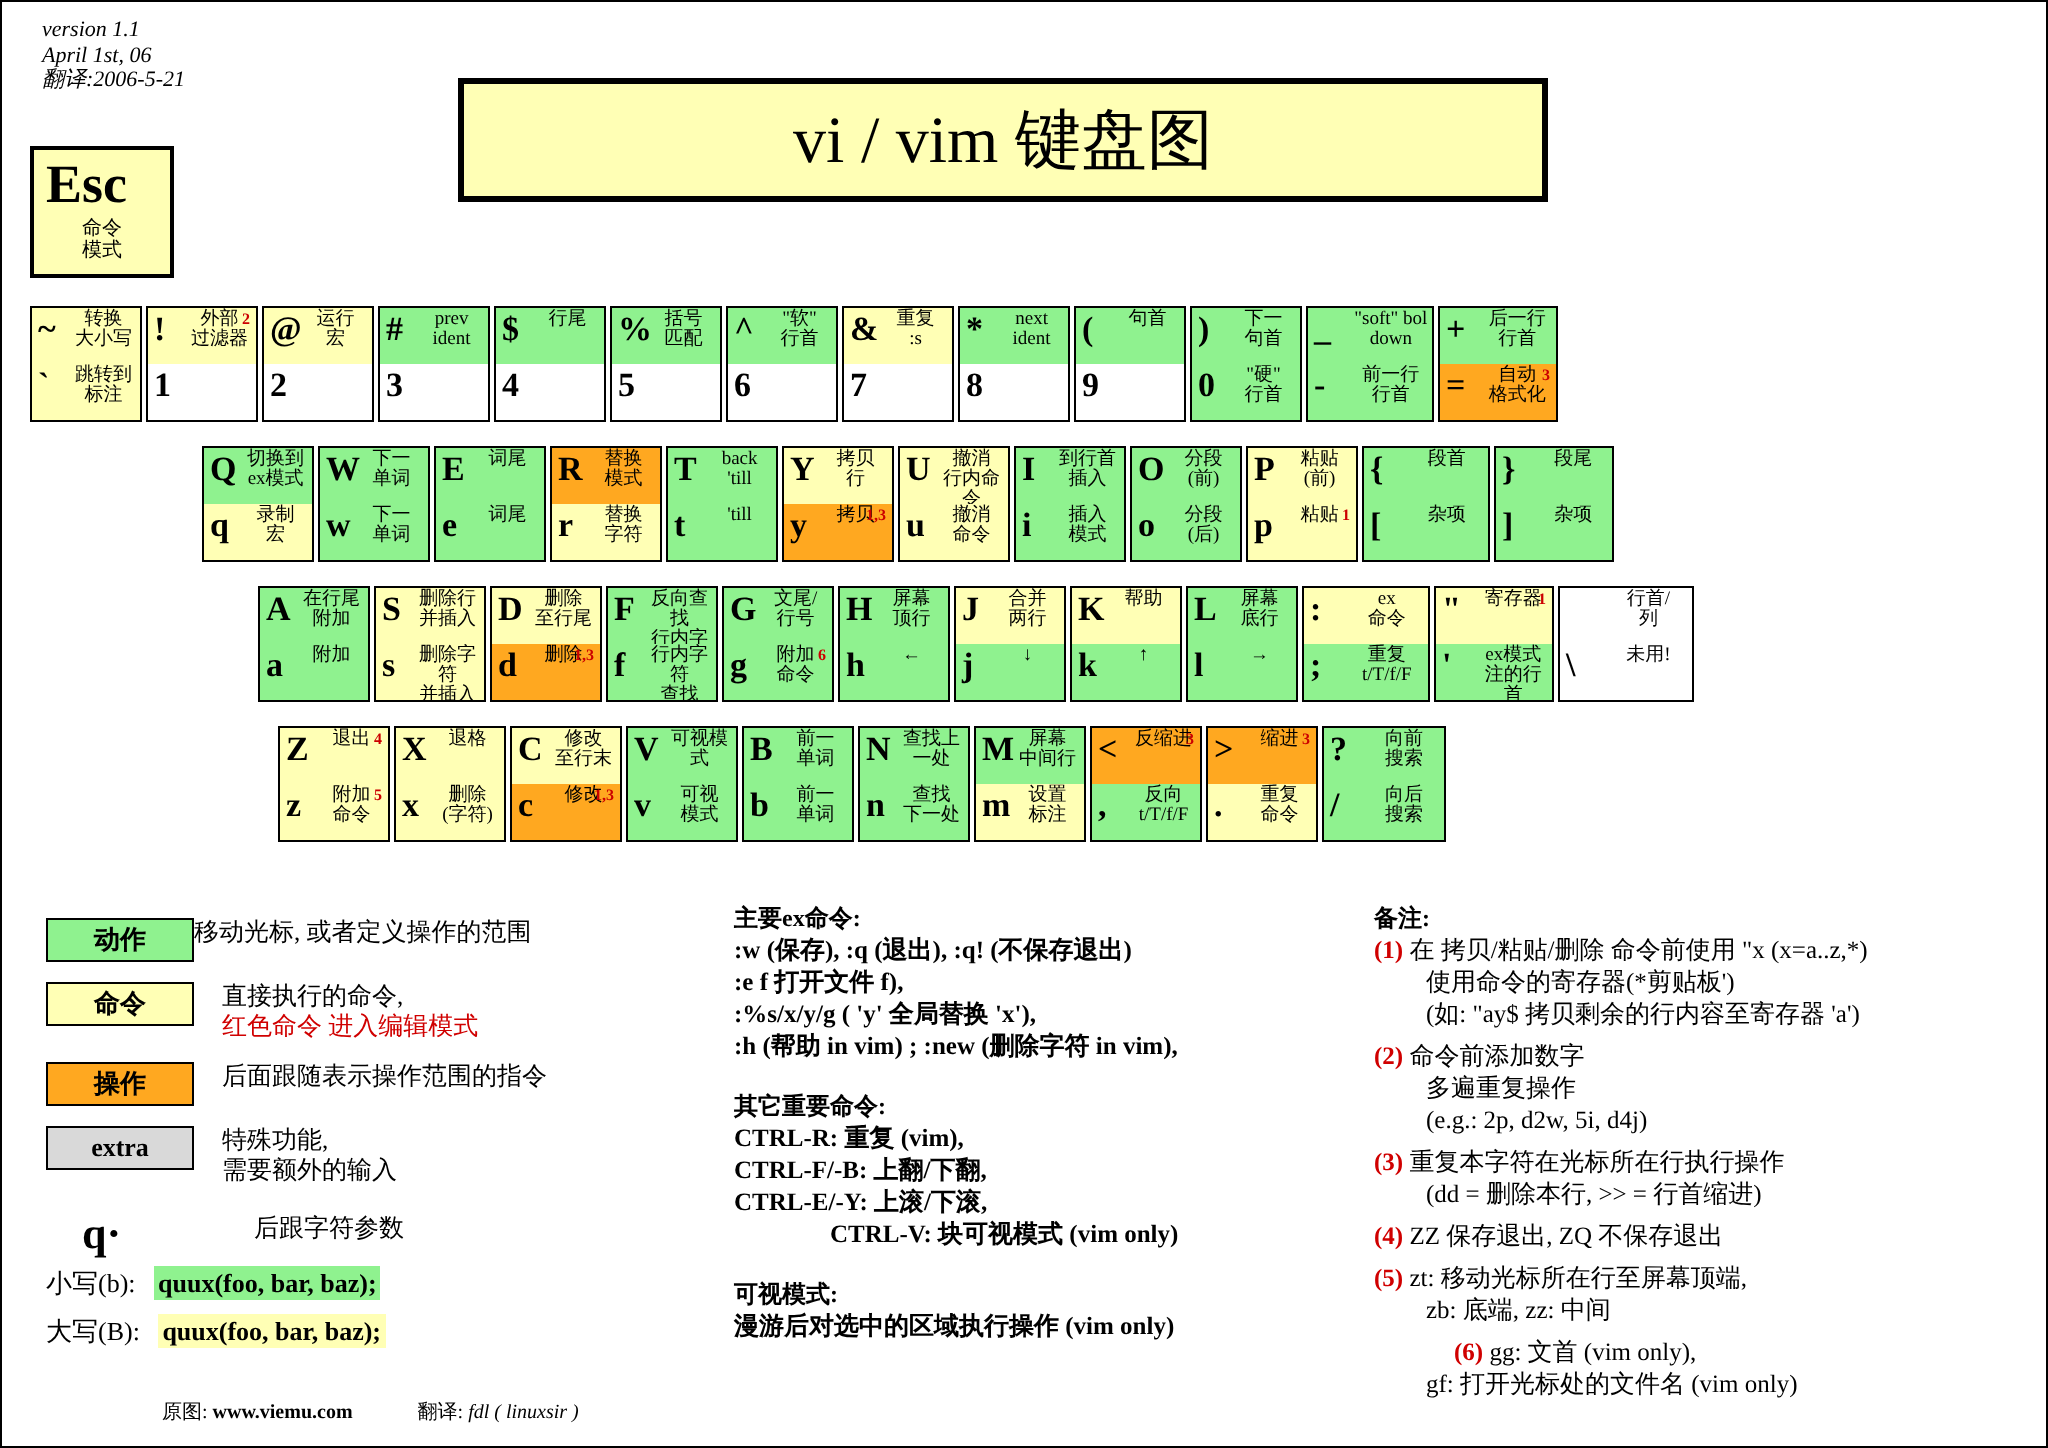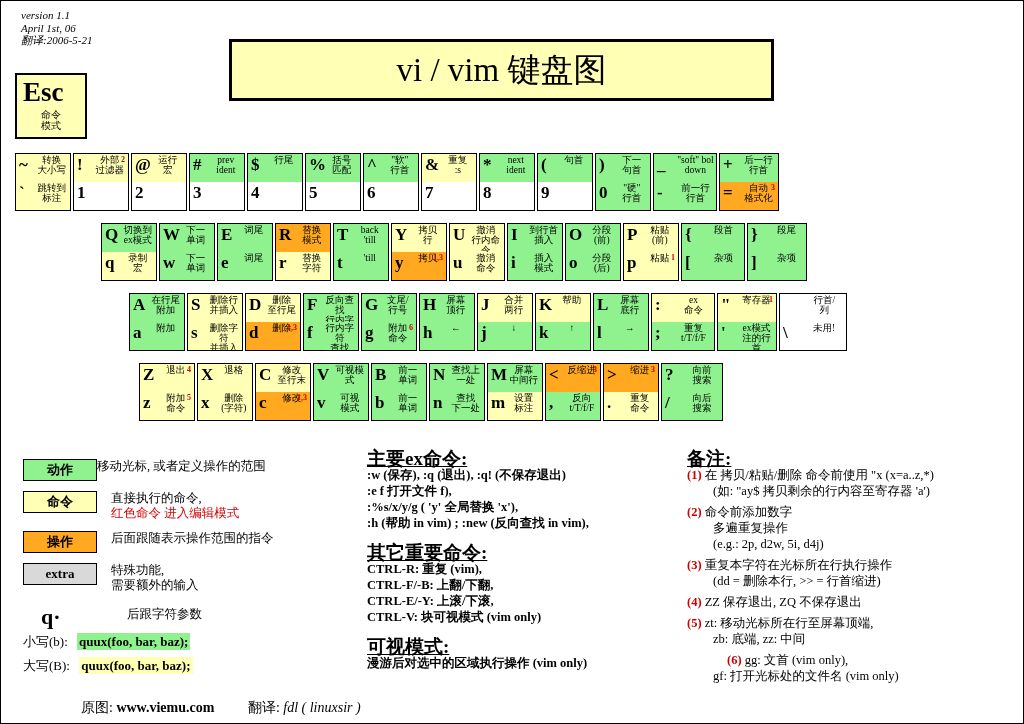--- a/index.html
+++ b/index.html
@@ -43,26 +43,26 @@
 
   .green{background:#8ff28f;}
   .yellow{background:#ffffb5;}
   .orange{background:#ffa820;}
   .white{background:#ffffff;}
 
   
   .legend-box{border:1.5px solid #000;height:20px;display:flex;align-items:center;justify-content:center;font-size:13px;font-weight:bold;}
   .legend-text{font-size:12.5px;line-height:15px;}
 
-  .colhead{font-size:19px;font-weight:bold;text-decoration:underline;}
+  .colhead{font-size:12px;font-weight:bold;}
   .body-text{font-size:12.5px;line-height:16px;}
   .red{color:#d00000;}
   .mono{font-family:"Liberation Serif",serif;font-weight:bold;}
 
-  .footer{font-size:14px;}
+  .footer{font-size:10px;}
   .hl-green{background:#8ff28f;}
   .hl-yellow{background:#ffffb5;}
 </style>
 </head>
 <body>
 
 <div id="sheet">
 
   <div class="abs version">
     <div>version 1.1</div>
@@ -845,40 +845,41 @@
         </div>
       </div>
     </div>
 
   <div class="abs body-text" style="left:366px;top:450px;width:300px;">
     <div class="colhead">主要ex命令:</div>
     <div id="exlines">
         <div style="font-weight: bold;">:w (保存), :q (退出), :q! (不保存退出)</div>
         <div style="font-weight: bold;">:e f 打开文件 f),</div>
         <div style="font-weight: bold;">:%s/x/y/g ( 'y' 全局替换 'x'),</div>
-        <div style="font-weight: bold;">:h (帮助 in vim) ; :new (反向查找 in vim),</div>
+        <div style="font-weight: bold;">:h (帮助 in vim) ; :new (删除字符 in vim),</div>
       </div>
     <div class="colhead" style="margin-top:14px;">其它重要命令:</div>
     <div id="otherlines">
         <div style="font-weight: bold;">CTRL-R: 重复 (vim),</div>
         <div style="font-weight: bold;">CTRL-F/-B: 上翻/下翻,</div>
         <div style="font-weight: bold;">CTRL-E/-Y: 上滚/下滚,</div>
-        <div style="font-weight: bold;">CTRL-V: 块可视模式 (vim only)</div>
+        <div style="font-weight: bold; margin-left: 48px;">CTRL-V: 块可视模式 (vim only)</div>
       </div>
     <div class="colhead" style="margin-top:14px;">可视模式:</div>
     <div id="vislines">
         <div style="font-weight: bold;">漫游后对选中的区域执行操作 (vim only)</div>
       </div>
   </div>
 
   <div class="abs body-text" style="left:686px;top:450px;width:330px;">
     <div class="colhead">备注:</div>
     <div id="noteslist">
         <div style="margin-bottom: 5px;">
           <div style="text-indent: 0px;"><span class="red" style="font-weight: bold;">(1) </span><span>在 拷贝/粘贴/删除 命令前使用 "x (x=a..z,*)</span></div>
+          <div style="text-indent: 26px;">使用命令的寄存器(*剪贴板')</div>
           <div style="text-indent: 26px;">(如: "ay$ 拷贝剩余的行内容至寄存器 'a')</div>
         </div>
         <div style="margin-bottom: 5px;">
           <div style="text-indent: 0px;"><span class="red" style="font-weight: bold;">(2) </span><span>命令前添加数字</span></div>
           <div style="text-indent: 26px;">多遍重复操作</div>
           <div style="text-indent: 26px;">(e.g.: 2p, d2w, 5i, d4j)</div>
         </div>
         <div style="margin-bottom: 5px;">
           <div style="text-indent: 0px;"><span class="red" style="font-weight: bold;">(3) </span><span>重复本字符在光标所在行执行操作</span></div>
           <div style="text-indent: 26px;">(dd = 删除本行, &gt;&gt; = 行首缩进)</div>

